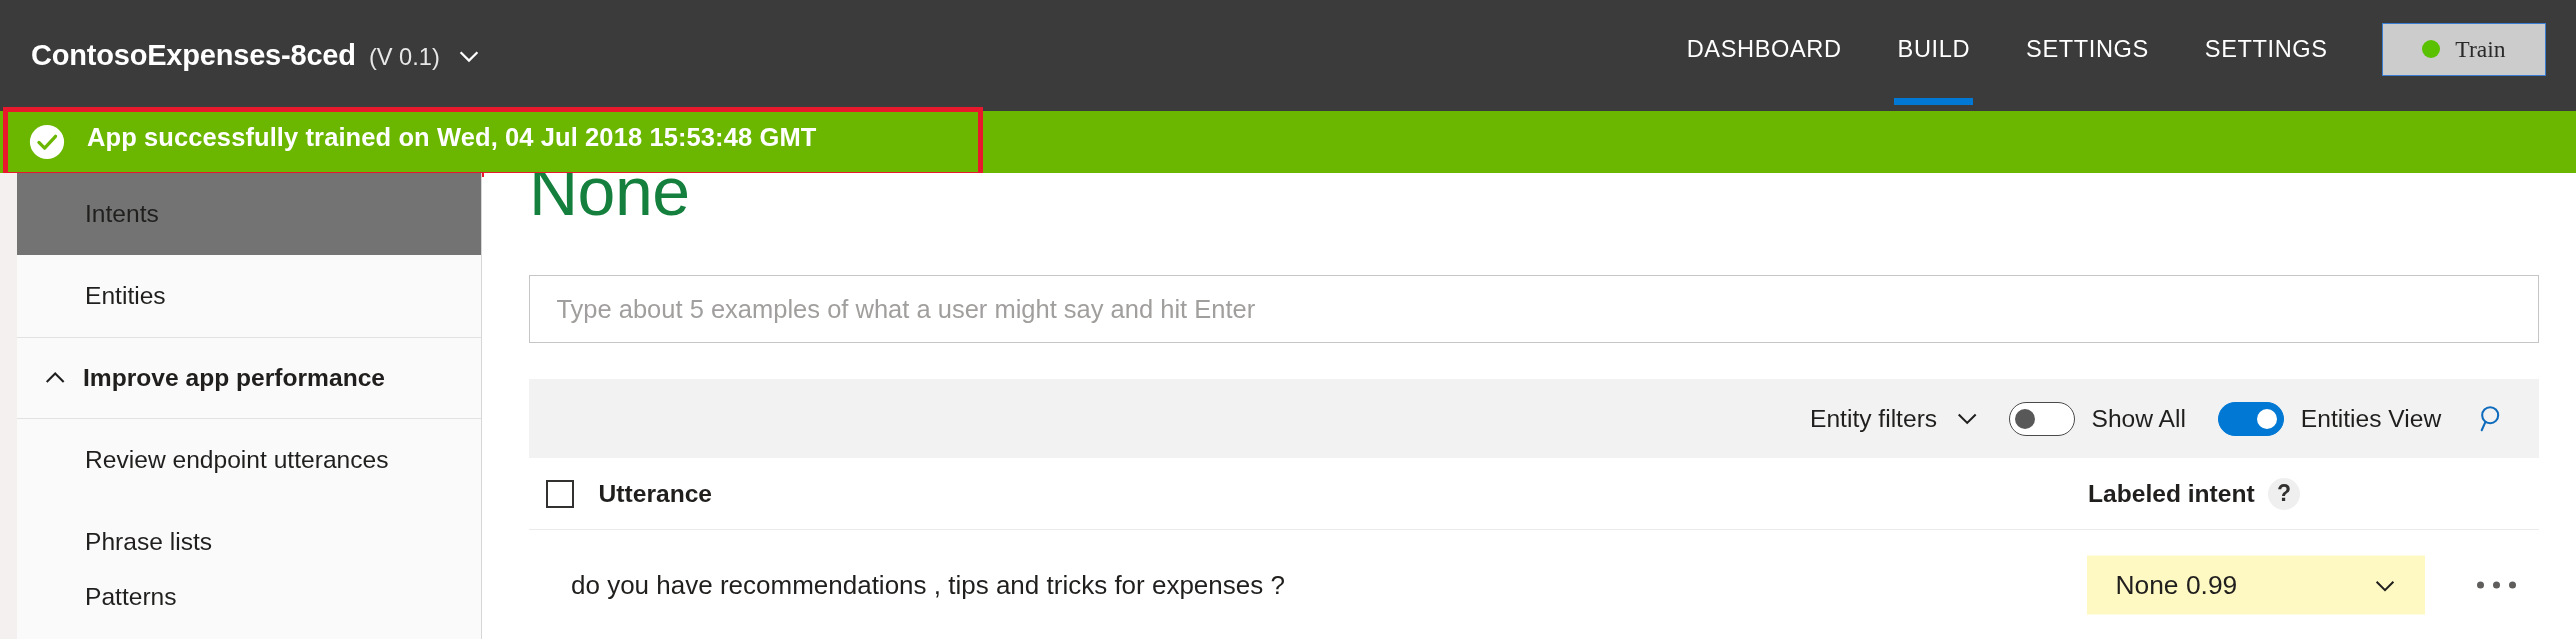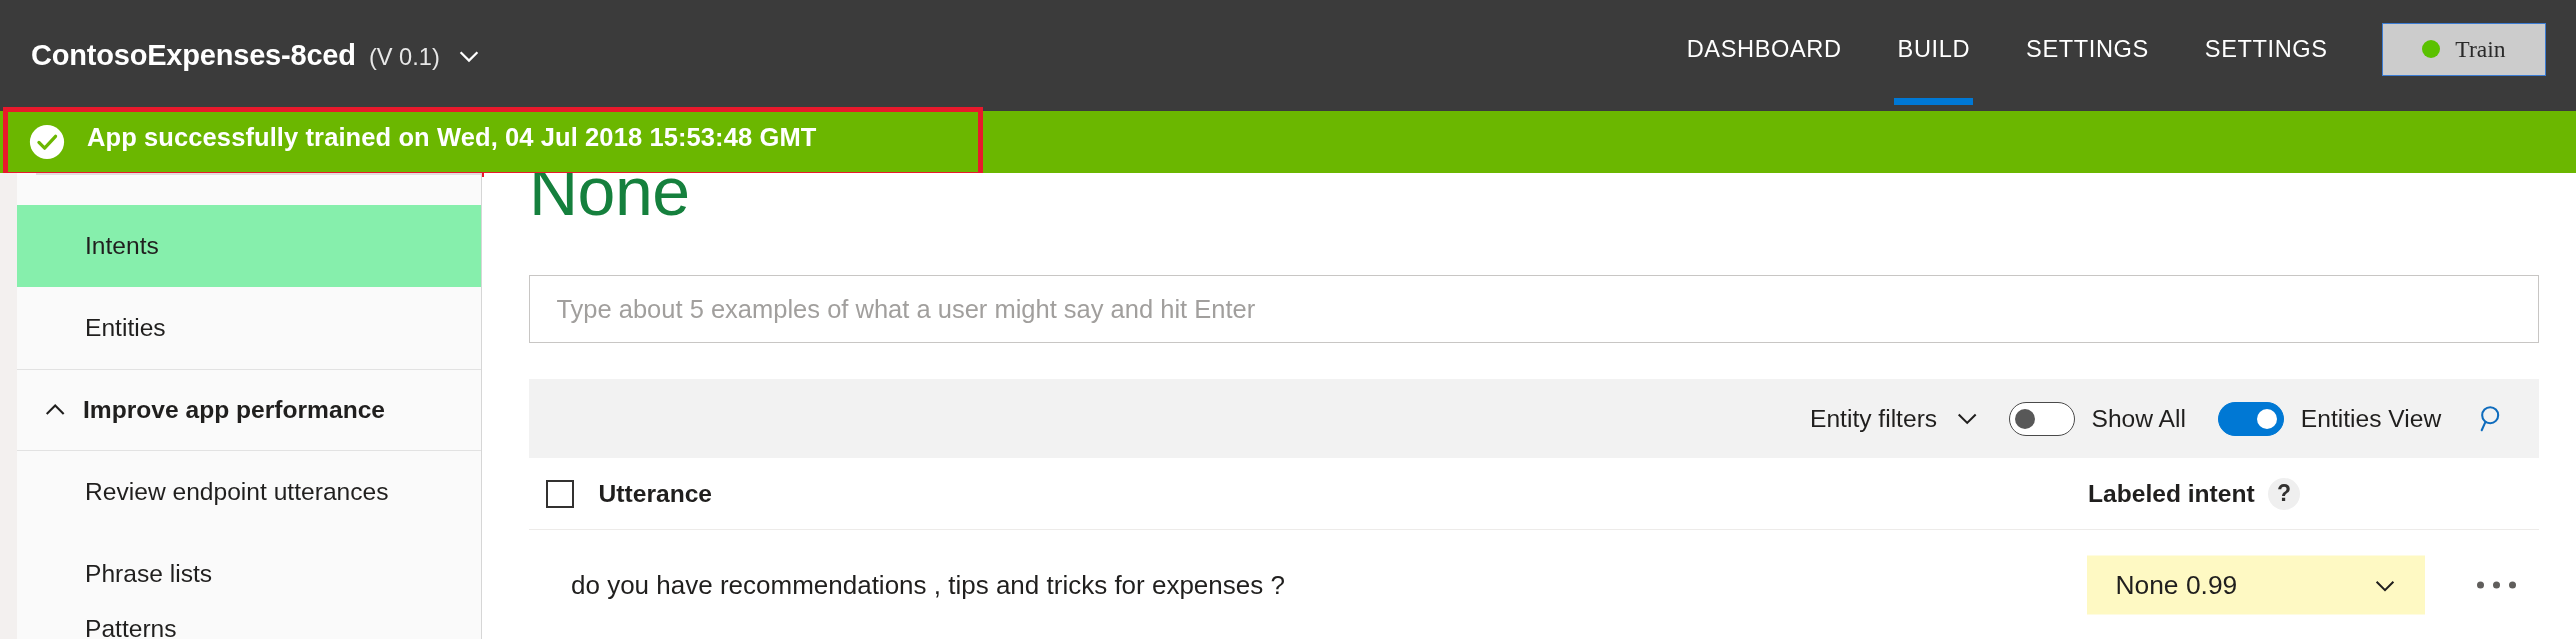--- a/index.html
+++ b/index.html
@@ -124,21 +124,21 @@
   .sidebar-list { position: absolute; left: 17px; top: 0; right: 0; }
   .sidebar-item {
     height: 82px;
     display: flex; align-items: center;
     padding-left: 68px;
     font-size: 24.6px; color: #201f1e;
     cursor: pointer;
     background: transparent;
     position: relative;
   }
-  .sidebar-item.selected { background: #86efac; margin-top: 32px; }
+  .sidebar-item.selected { background: #737373; }
   .sidebar-item.group-header {
     font-weight: 700;
     padding-left: 24.6px;
     gap: 15px;
     border-top: 1.9px solid #e2e2e2;
     border-bottom: 1.9px solid #e2e2e2;
   }
   .sidebar-item.group-header .caret {
     width: 26.4px; height: 26.4px; flex: none; display: block;
   }

